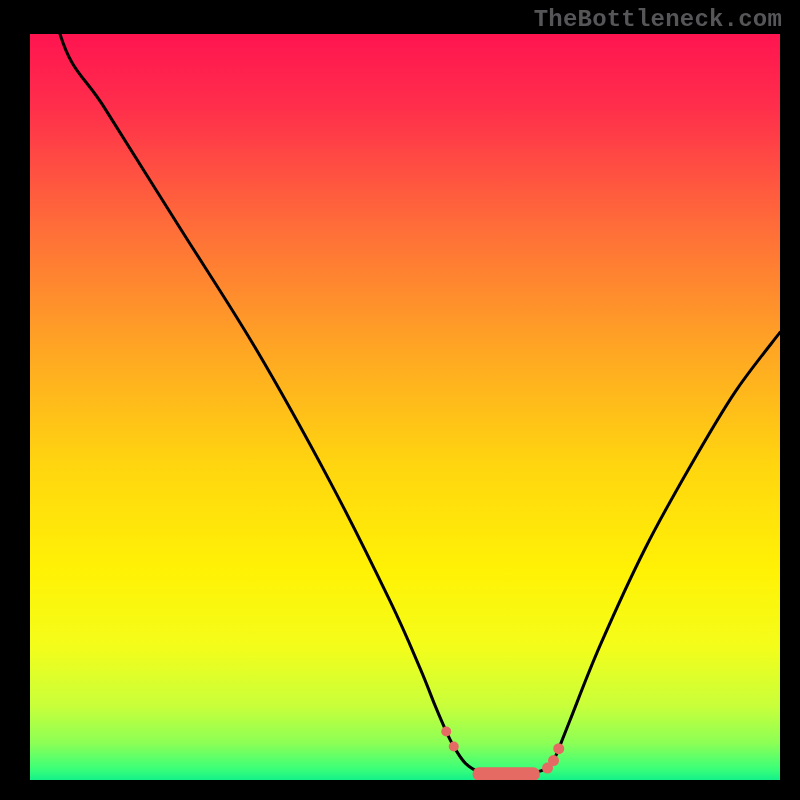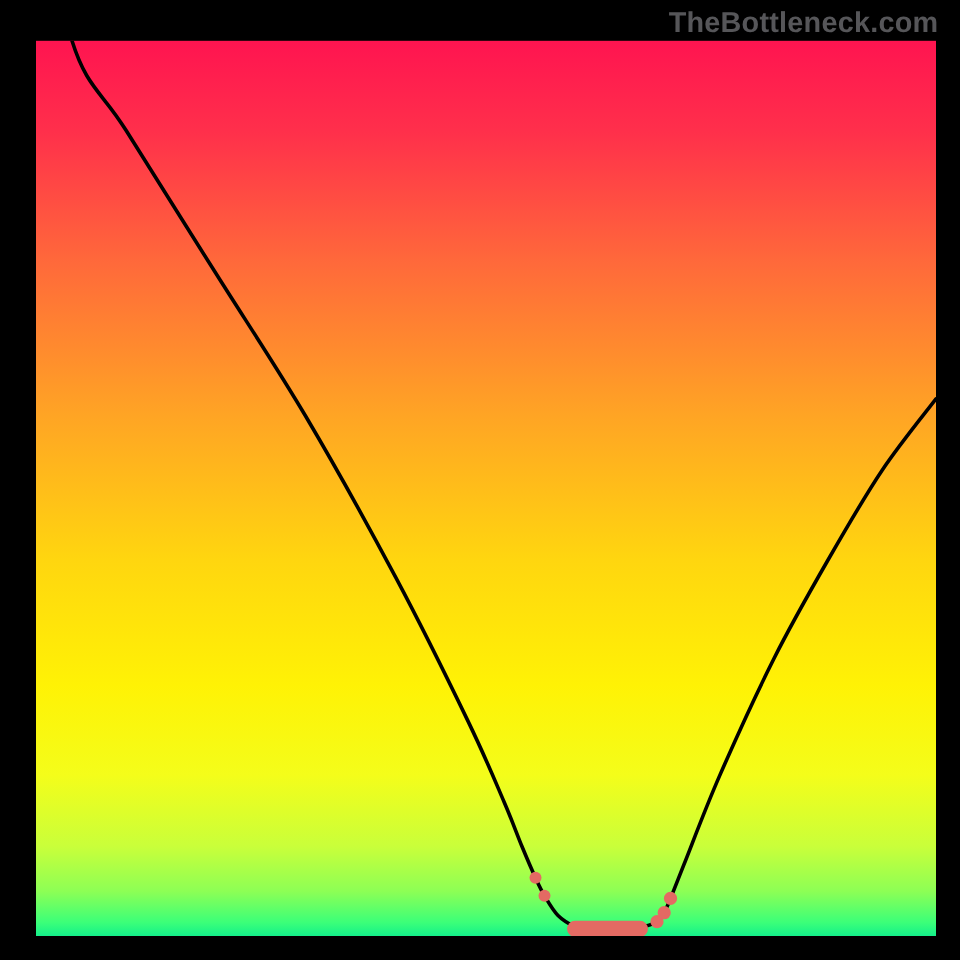--- a/index.html
+++ b/index.html
@@ -13,21 +13,21 @@
   .stage {
     position: relative;
     width: 800px;
     height: 800px;
     background: #000;
   }
   .watermark {
     position: absolute;
     top: 6px;
     right: 18px;
-    font-family: Liberation Sans, sans-serif;
+    font-family: Liberation Mono, monospace;
     font-size: 24px;
     font-weight: 600;
     color: #565659;
     letter-spacing: 0.2px;
     user-select: none;
   }
   svg {
     display: block;
   }
 </style>

